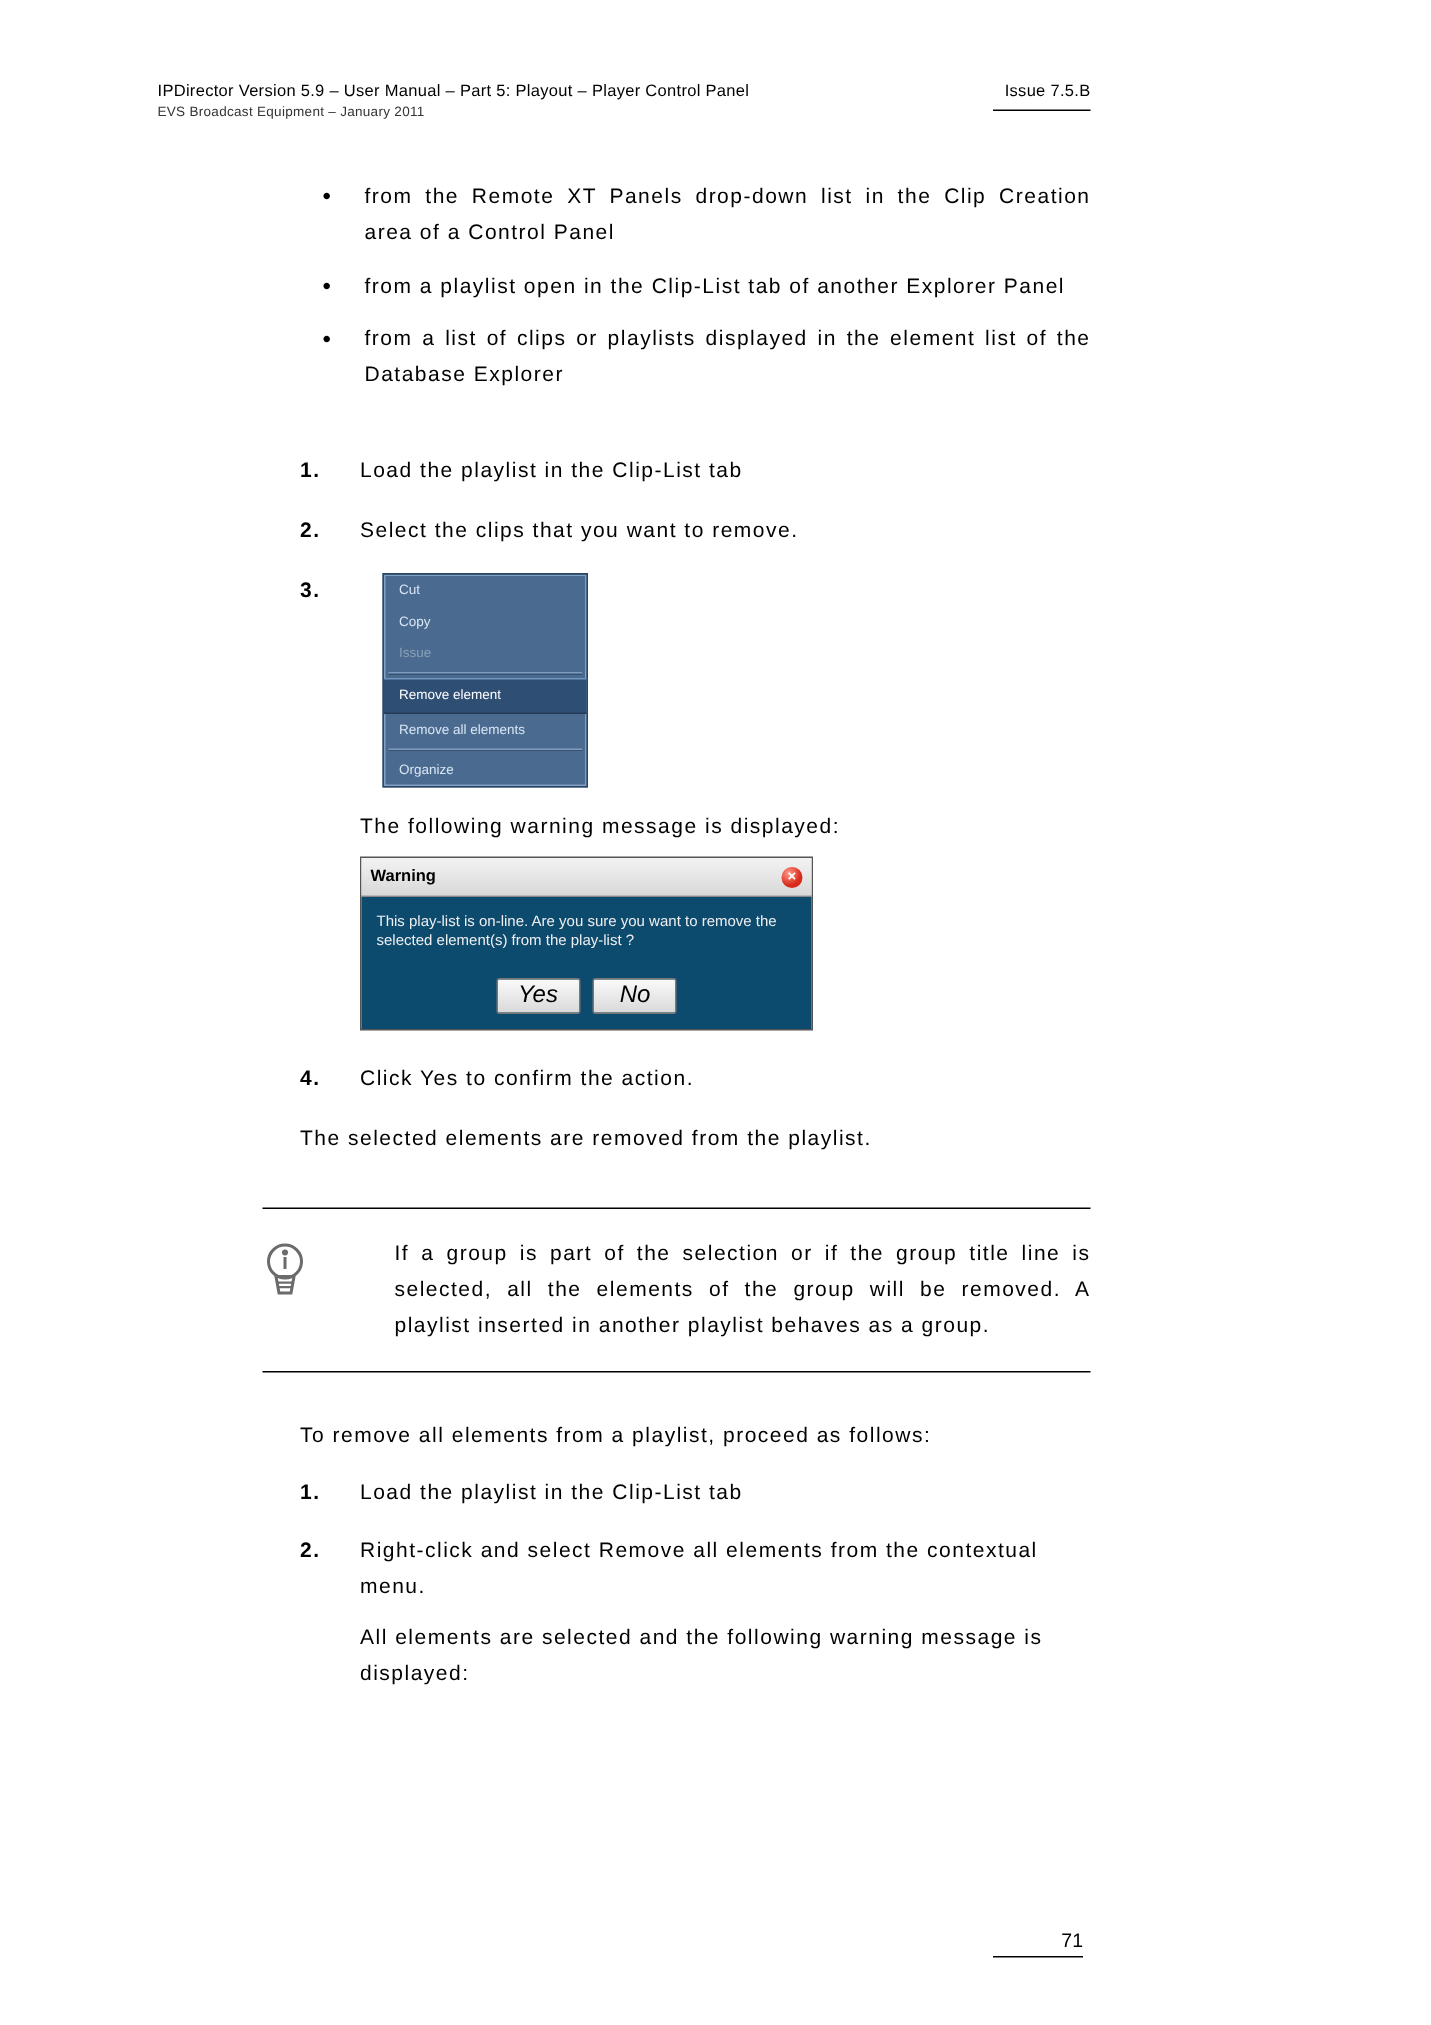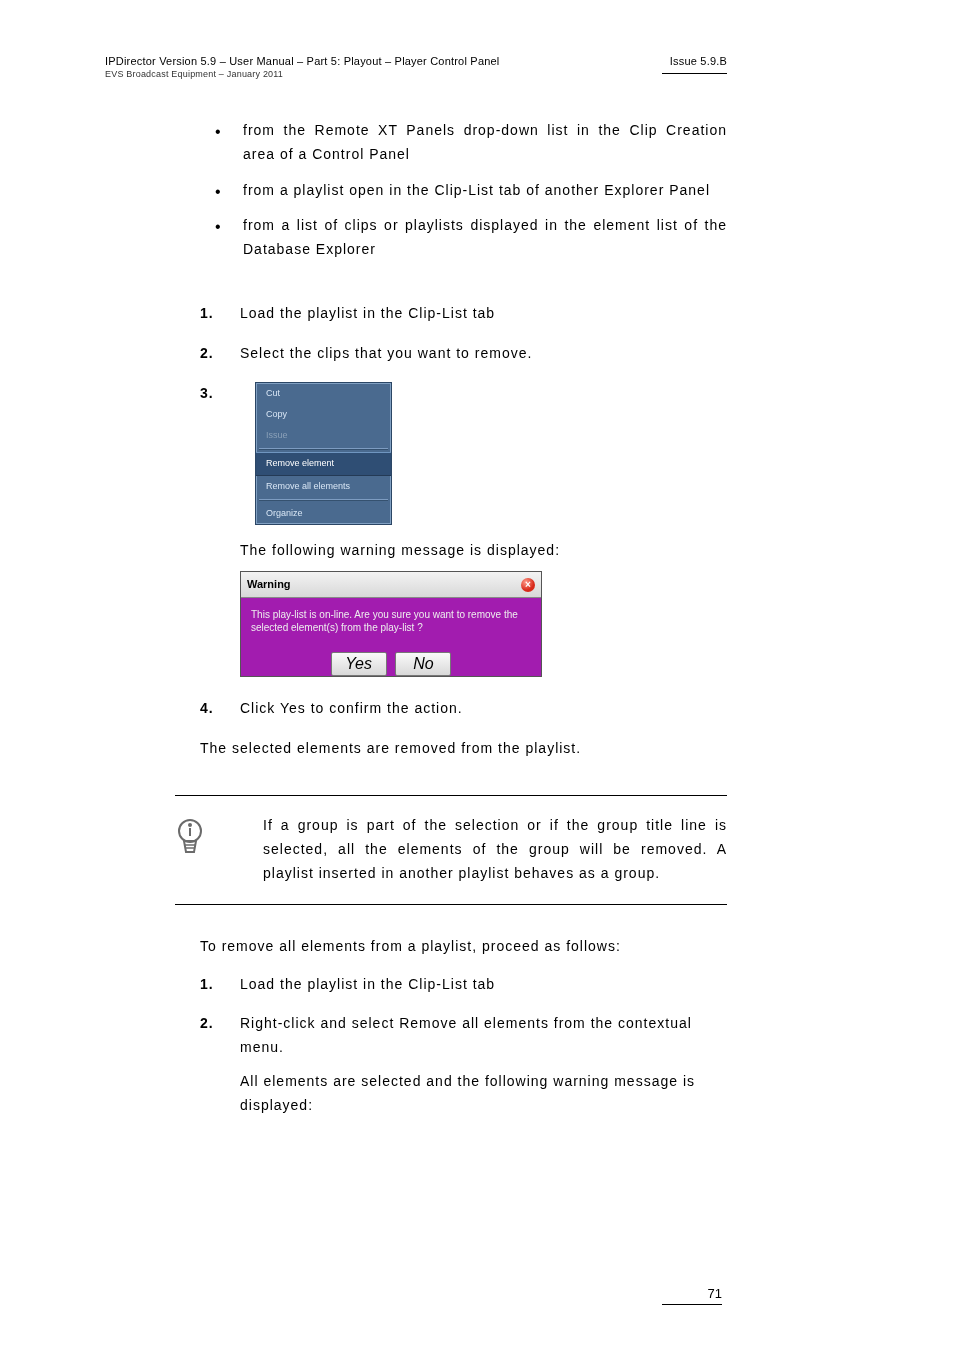--- a/index.html
+++ b/index.html
@@ -143,23 +143,23 @@
   height: 14px;
   border-radius: 50%;
   background: radial-gradient(circle at 35% 30%, #ff9b8a, #d82a1a 60%);
   color: #fff;
   font-size: 10px;
   line-height: 13px;
   text-align: center;
   font-weight: bold;
 }
 .warn-body {
-  background: #a21caf;
+  background: #0c4a6e;
   color: #eee;
-  padding: 10px 10px 0 10px;
+  padding: 10px 10px 10px 10px;
 }
 .warn-msg {
   margin-bottom: 18px;
   line-height: 1.3;
 }
 .warn-btns {
   text-align: center;
 }
 .warn-btns button {
   width: 56px;
@@ -213,21 +213,21 @@
 <body>
 
 <div class="page">
 
   <div class="header-row">
     <div class="header-left">
       <span>IPDirector Version 5.9 – User Manual – Part 5: Playout – Player Control Panel</span>
       <span class="header-sub">EVS Broadcast Equipment – January 2011</span>
     </div>
     <div class="header-right">
-      <div>Issue 5.9.B</div>
+      <div>Issue 7.5.B</div>
       <div class="header-underline"></div>
     </div>
   </div>
 
   <div class="content">
 
     <ul class="bullets">
       <li>from the Remote XT Panels drop-down list in the Clip Creation area of a Control Panel</li>
       <li>from a playlist open in the Clip-List tab of another Explorer Panel</li>
       <li>from a list of clips or playlists displayed in the element list of the Database Explorer</li>

